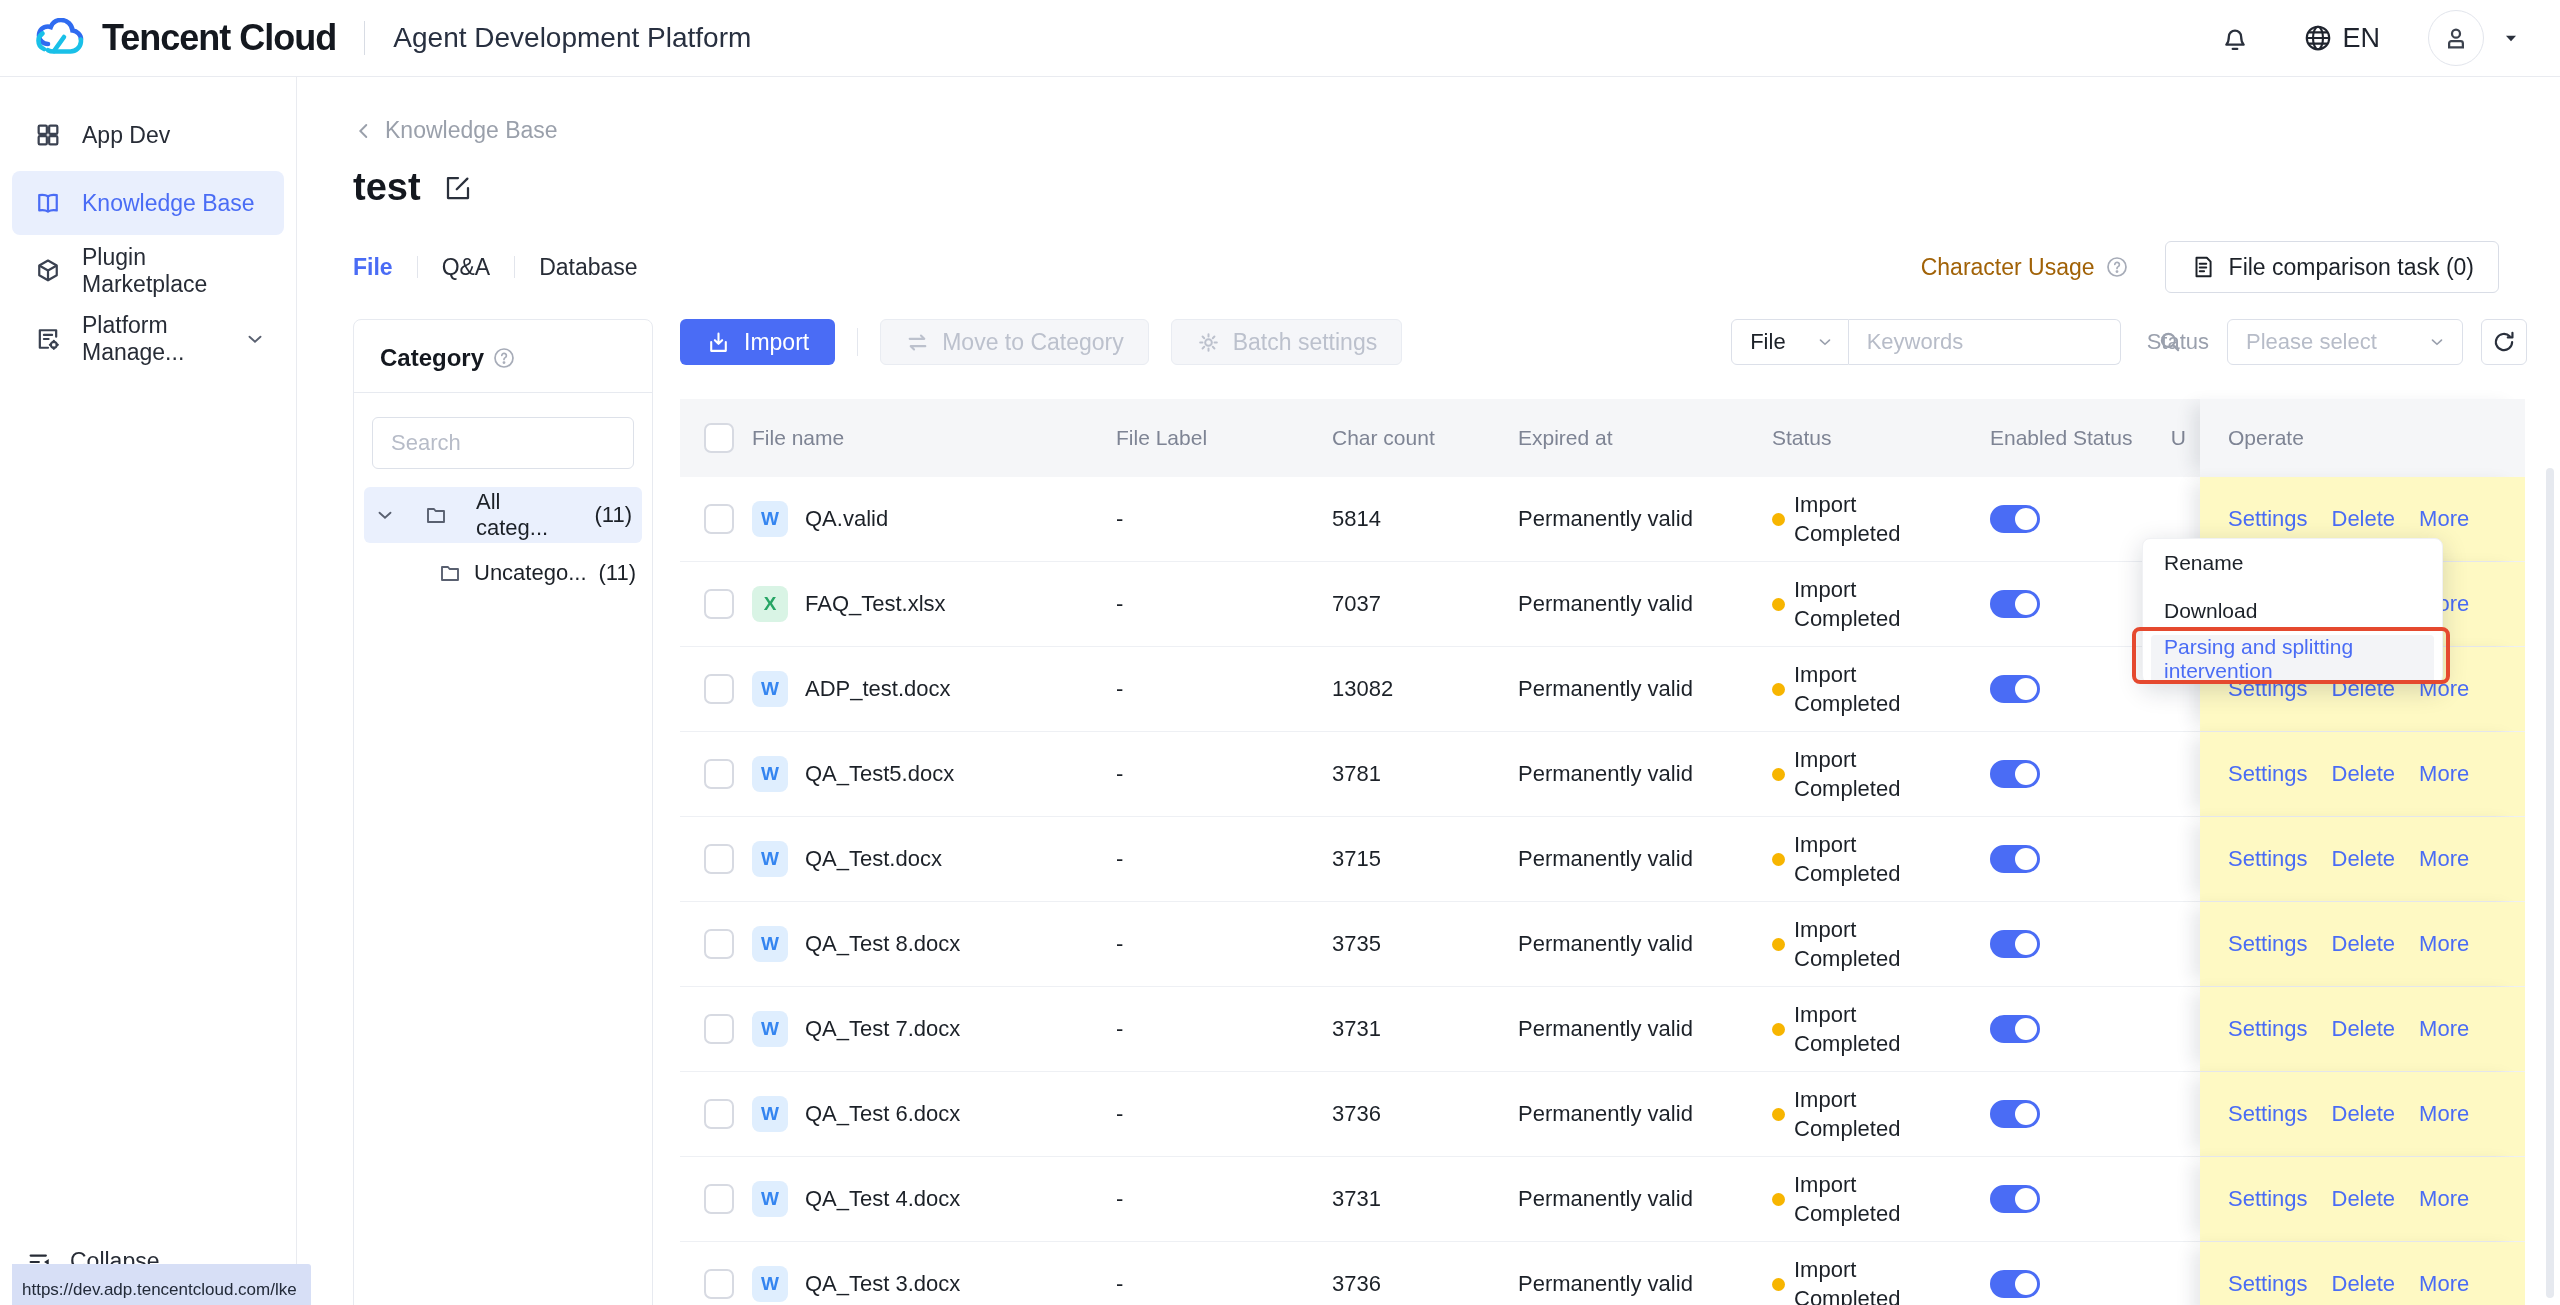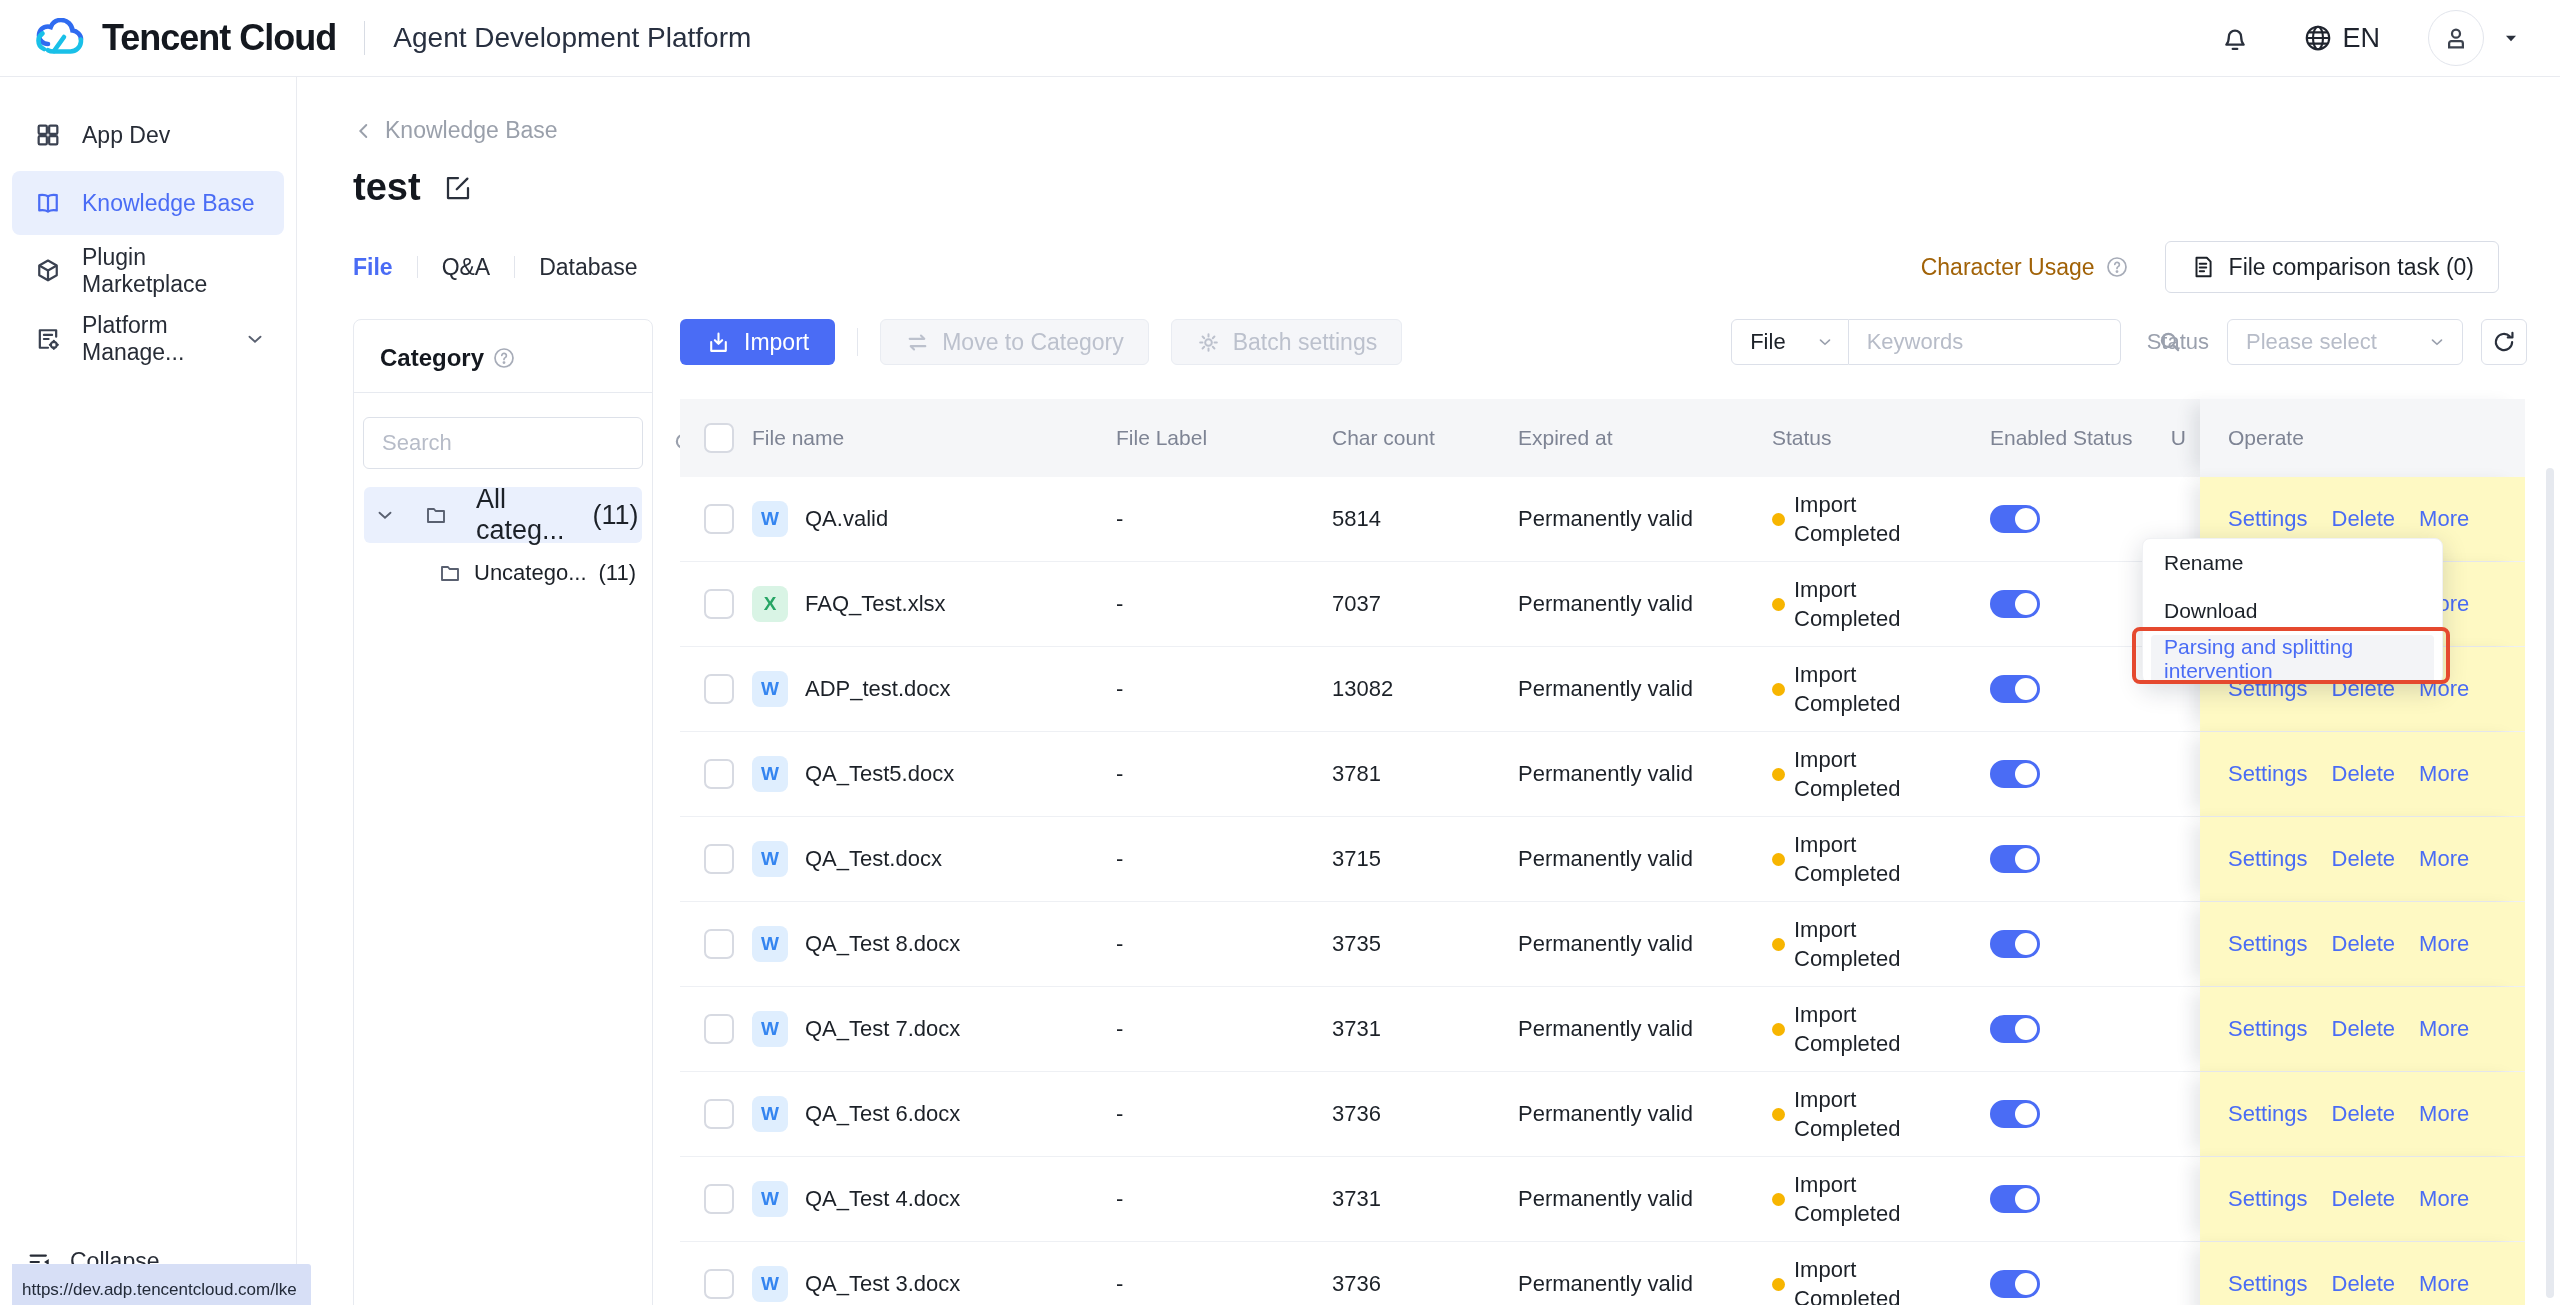--- a/index.html
+++ b/index.html
@@ -47,25 +47,25 @@
   .usage { margin-left:auto; display:flex; align-items:center; gap:10px; color:#a16207; font-size:23px; }
   .cmp-btn { margin-left:36px; height:52px; border:1px solid #d9dde6; border-radius:6px; background:#fff; display:flex; align-items:center; gap:13px; padding:0 24px; font-size:23px; color:#1c2128; }
 
   .content-row { margin-top:26px; display:flex; gap:27px; }
 
   
   .cat-panel { width:300px; min-width:300px; border:1px solid #e7eaf0; border-radius:8px; height:1100px; background:#fff; }
   .cat-head { display:flex; align-items:center; gap:8px; padding:24px 24px 20px 26px; border-bottom:1px solid #e7eaf0; }
   .cat-title { font-size:24px; font-weight:700; color:#14181f; }
   .q-ic { color:#a7acb8; }
-  .cat-search { margin:24px 9px 12px; height:52px; border:1px solid #dde1e9; border-radius:6px; display:flex; align-items:center; padding:0 16px; }
+  .cat-search { margin:24px 18px 12px; height:52px; border:1px solid #dde1e9; border-radius:6px; display:flex; align-items:center; padding:0 16px; }
   .cat-search input { border:none; outline:none; flex:1; font-size:22px; font-family:inherit; color:#1c2128; background:transparent; }
   .cat-search input::placeholder { color:#b7bcc8; }
   .tree { padding:6px 10px; }
-  .tree-row1 { height:56px; display:flex; align-items:center; gap:28px; background:#eaf0fd; border-radius:6px; padding:0 10px; font-size:27px; color:#1c2128; }
+  .tree-row1 { height:56px; display:flex; align-items:center; gap:28px; background:#eaf0fd; border-radius:6px; padding:0 10px; font-size:22px; color:#1c2128; }
   .tree-row2 { height:56px; display:flex; align-items:center; gap:12px; padding-left:74px; font-size:22px; color:#1c2128; margin-top:2px; }
   .tree-ic { color:#565d6b; }
 
   
   .table-area { flex:1; position:relative; }
   .toolbar { display:flex; align-items:center; height:46px; padding-right:33px; }
   .btn-primary { background:#4a6cf5; color:#fff; border:none; border-radius:6px; height:46px; padding:0 26px; display:flex; align-items:center; gap:13px; font-size:23px; font-family:inherit; }
   .tb-sep { width:1px; height:28px; background:#e4e7ee; margin:0 22px; }
   .btn-disabled { background:#f5f6f9; color:#bcc1cd; border:1px solid #e9ecf2; border-radius:6px; height:46px; padding:0 24px; display:flex; align-items:center; gap:12px; font-size:23px; font-family:inherit; margin-right:22px; }
   .tb-right { margin-left:auto; display:flex; align-items:center; }

